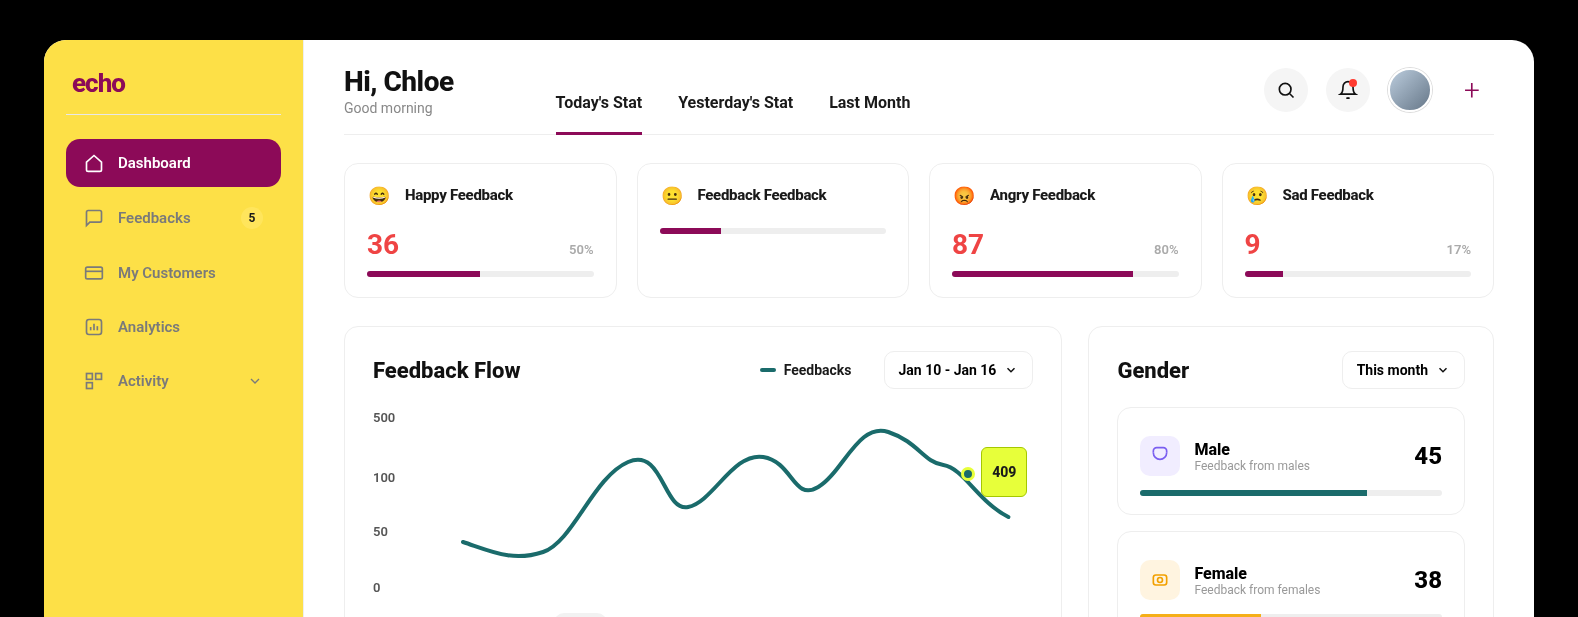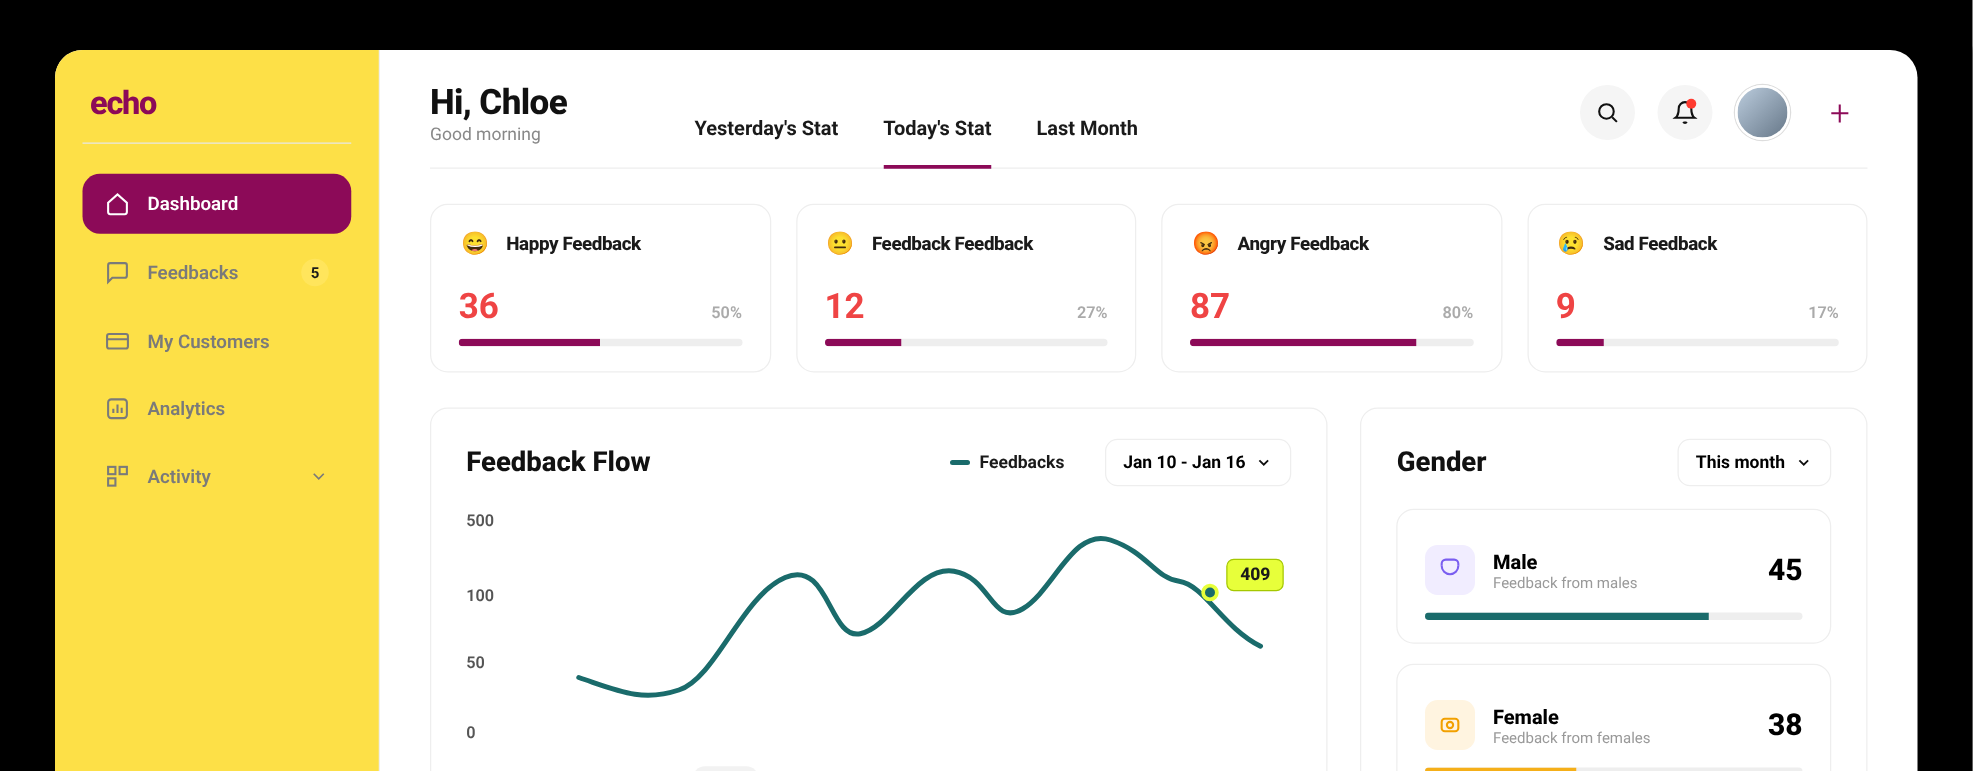--- a/index.html
+++ b/index.html
@@ -184,21 +184,21 @@
   .chart-area { position: relative; height: 200px; }
   .y-label { position: absolute; left: 0; font-size: 13px; color: #555; font-weight: 600; transform: translateY(-50%); }
   .chart-svg { position: absolute; left: 60px; right: 0; top: 0; height: 180px; width: calc(100% - 60px); }
   .focus-badge {
     position: absolute;
     background: #e7ff3a;
     border: 1px solid #a5c800;
     color: #1a1a1a;
     font-weight: 800;
     font-size: 14px;
-    padding: 4px 10px;
+    padding: 16px 10px;
     border-radius: 6px;
   }
   .focus-dot {
     position: absolute;
     width: 14px; height: 14px;
     border-radius: 50%;
     background: #1a6b6b;
     border: 3px solid #e7ff3a;
   }
   .x-axis {
@@ -307,22 +307,22 @@
     </aside>
 
     <main class="main">
 
       <div class="topbar">
         <div class="greeting">
           <div class="title">Hi, Chloe</div>
           <div class="subtitle">Good morning</div>
         </div>
         <div class="tabs">
+          <div class="tab active">Today's Stat</div>
           <div class="tab">Yesterday's Stat</div>
-          <div class="tab active">Today's Stat</div>
           <div class="tab">Last Month</div>
         </div>
         <div class="top-actions">
           <div class="icon-btn">
             <span>
               <svg viewBox="0 0 24 24" width="20" height="20" fill="none" stroke="#111" stroke-width="2">
                   <circle cx="11" cy="11" r="7"></circle>
                   <line x1="21" y1="21" x2="16.5" y2="16.5"></line>
                 </svg>
             </span>
@@ -355,24 +355,20 @@
           </div>
           <div class="stat-bar">
               <div class="stat-bar-fill" style="width:50%"></div>
             </div>
         </div>
 
         <div class="stat-card">
           <div class="stat-head">
             <span class="emoji">😐</span>
             <span class="stat-title">Feedback Feedback</span>
-          </div>
-          <div class="stat-body">
-            <span class="stat-value">12</span>
-            <span class="stat-pct">27%</span>
           </div>
           <div class="stat-bar">
               <div class="stat-bar-fill" style="width:27%"></div>
             </div>
         </div>
 
         <div class="stat-card">
           <div class="stat-head">
             <span class="emoji">😡</span>
             <span class="stat-title">Angry Feedback</span>

